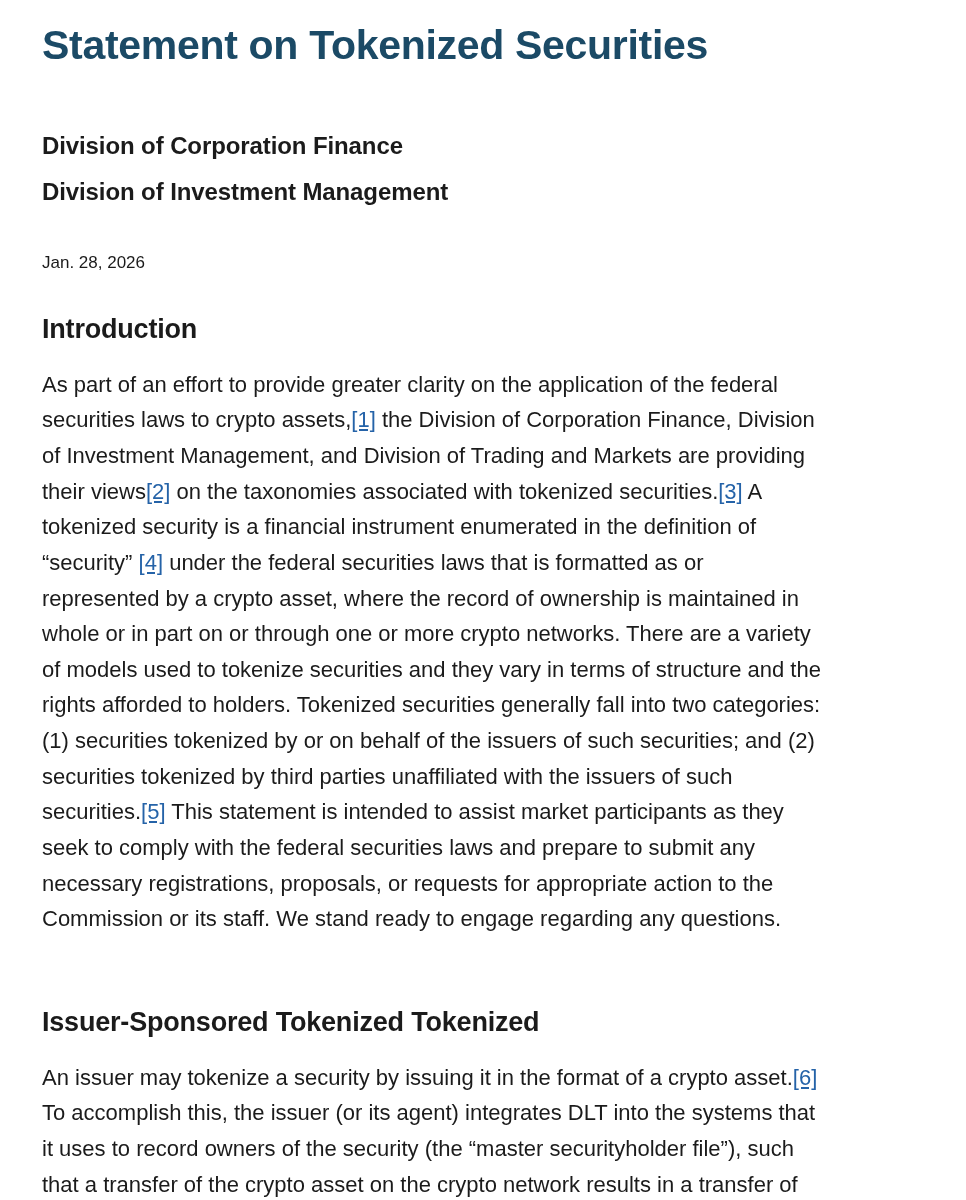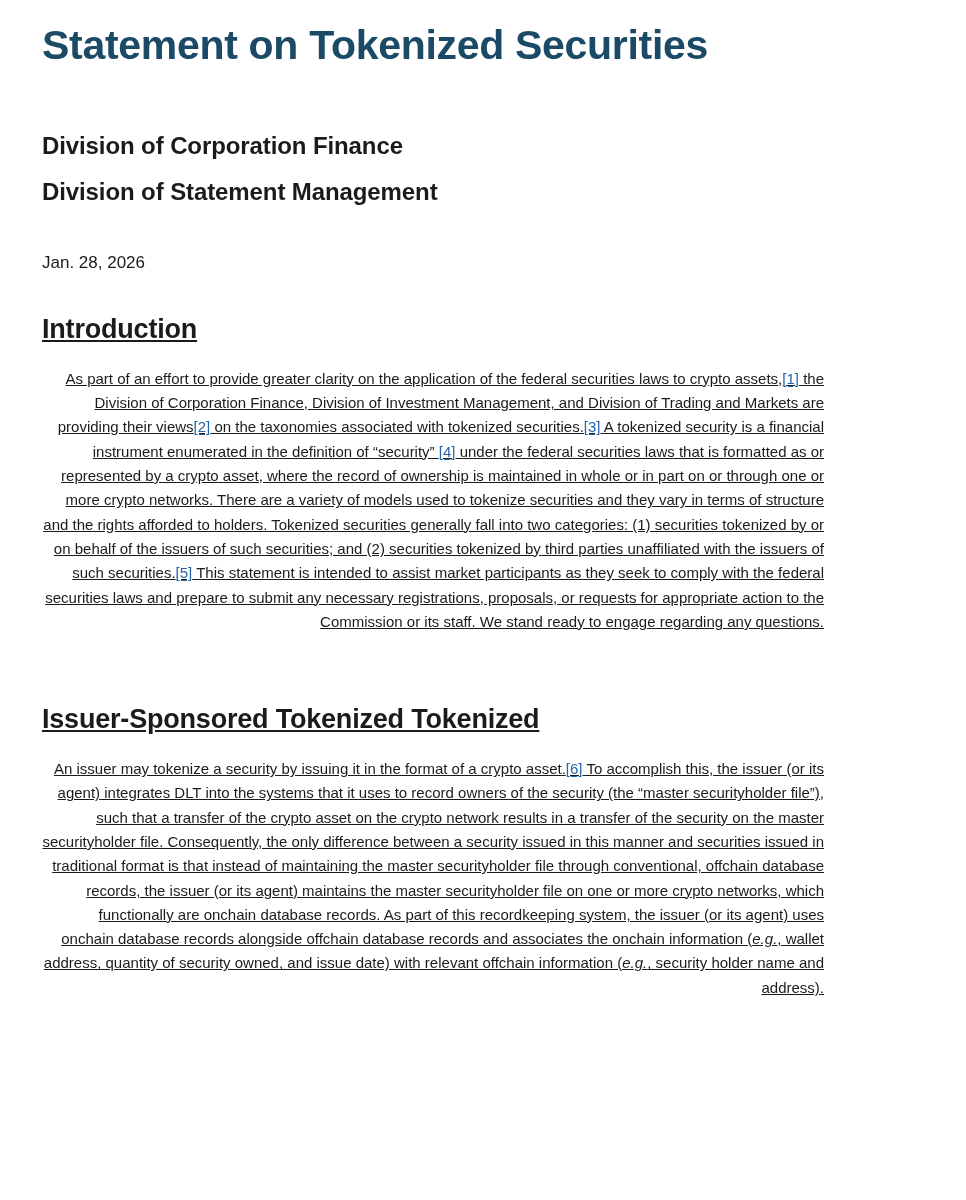--- a/index.html
+++ b/index.html
@@ -42,51 +42,49 @@
     font-size: 17px;
     color: #1b1b1b;
     line-height: 1.5;
   }
   h2.section-heading {
     font-size: 27px;
     font-weight: bold;
     color: #1b1b1b;
     margin: 38px 0 0 0;
     letter-spacing: -0.2px;
-    text-decoration: underline;
   }
   h2.section-heading.second {
     font-size: 27px;
     margin-top: 70px;
   }
   p.body-text {
-    font-size: 15px;
+    font-size: 22px;
     line-height: 1.62;
     color: #1b1b1b;
     margin: 22px 0 0 0;
-    text-align: right;
-    text-decoration: underline;
+    text-align: left;
   }
   a.footnote-link {
     color: #2563a8;
     text-decoration: underline;
     text-underline-offset: 2px;
   }
   em { font-style: italic; }
 </style>
 </head>
 <body>
 
 <div class="page">
 
   <h1 class="doc-title">Statement on Tokenized Securities</h1>
 
   <div class="divisions">
     <div class="division-line">Division of Corporation Finance</div>
-    <div class="division-line">Division of Statement Management</div>
+    <div class="division-line">Division of Investment Management</div>
   </div>
 
   <div class="doc-date">Jan. 28, 2026</div>
 
   <h2 class="section-heading">Introduction</h2>
   <p class="body-text">As part of an effort to provide greater clarity on the application of the federal securities laws to crypto assets,<a class="footnote-link" href="#">[1]</a> the Division of Corporation Finance, Division of Investment Management, and Division of Trading and Markets are providing their views<a class="footnote-link" href="#">[2]</a> on the taxonomies associated with tokenized securities.<a class="footnote-link" href="#">[3]</a> A tokenized security is a financial instrument enumerated in the definition of “security” <a class="footnote-link" href="#">[4]</a> under the federal securities laws that is formatted as or represented by a crypto asset, where the record of ownership is maintained in whole or in part on or through one or more crypto networks. There are a variety of models used to tokenize securities and they vary in terms of structure and the rights afforded to holders. Tokenized securities generally fall into two categories: (1) securities tokenized by or on behalf of the issuers of such securities; and (2) securities tokenized by third parties unaffiliated with the issuers of such securities.<a class="footnote-link" href="#">[5]</a> This statement is intended to assist market participants as they seek to comply with the federal securities laws and prepare to submit any necessary registrations, proposals, or requests for appropriate action to the Commission or its staff. We stand ready to engage regarding any questions.</p>
 
   <h2 class="section-heading second">Issuer-Sponsored Tokenized Tokenized</h2>
   <p class="body-text">An issuer may tokenize a security by issuing it in the format of a crypto asset.<a class="footnote-link" href="#">[6]</a> To accomplish this, the issuer (or its agent) integrates DLT into the systems that it uses to record owners of the security (the “master securityholder file”), such that a transfer of the crypto asset on the crypto network results in a transfer of the security on the master securityholder file. Consequently, the only difference between a security issued in this manner and securities issued in traditional format is that instead of maintaining the master securityholder file through conventional, offchain database records, the issuer (or its agent) maintains the master securityholder file on one or more crypto networks, which functionally are onchain database records. As part of this recordkeeping system, the issuer (or its agent) uses onchain database records alongside offchain database records and associates the onchain information (<em>e.g.</em>, wallet address, quantity of security owned, and issue date) with relevant offchain information (<em>e.g.</em>, security holder name and address).</p>
 

